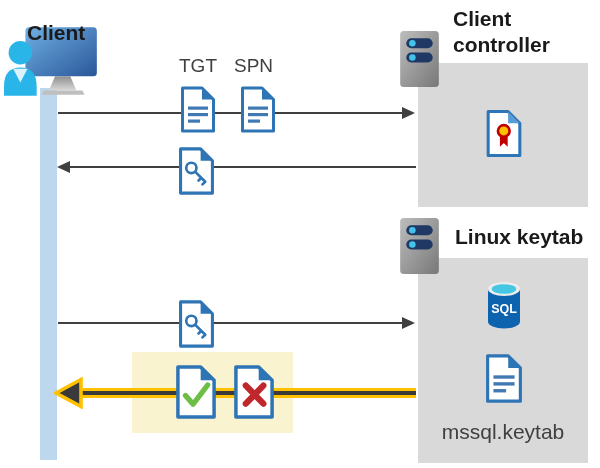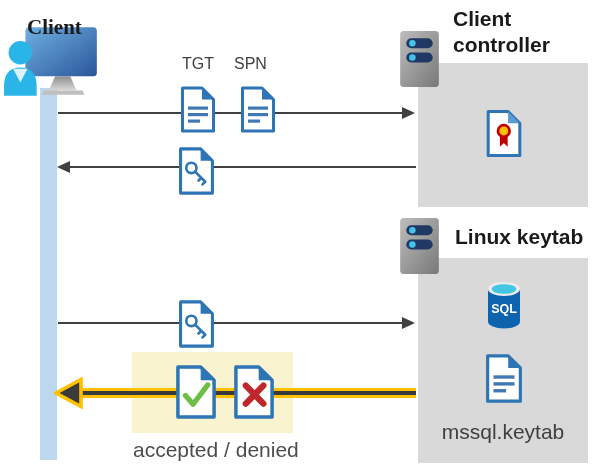--- a/index.html
+++ b/index.html
@@ -12,21 +12,21 @@
 
   
   .layer-bg   { z-index:1; }
   .layer-line { z-index:2; }
   .layer-hl   { z-index:3; }
   .layer-icon { z-index:4; }
   .layer-txt  { z-index:5; }
 
   
   .title-bold { font-weight:bold; font-size:21px; color:#1a1a1a; line-height:1.25; }
-  .plain-lbl  { font-size:16px; color:#3f3f3f; }
+  .plain-lbl  { font-size:19px; color:#3f3f3f; }
   .gray-lbl   { font-size:21px; color:#4d4d4d; }
 
   
   .gray-box { background:#d9d9d9; }
 
   
   #timeline { left:40px; top:88px; width:17px; height:372px; background:#bdd7ee; }
 
   
   .arrow-line { height:2px; background:#404040; }
@@ -138,21 +138,21 @@
   <div class="abs layer-line arrow-line" style="left:58px; top:322px; width:346px;"></div>
   <div class="abs layer-line head-right" style="left:402px; top:316.5px;"></div>
 
   <div class="abs layer-hl" id="yellow-shaft">
     <div class="core"></div>
   </div>
   <svg class="abs layer-hl" style="left:54px; top:377px;" width="29" height="32" viewBox="0 0 29 32">
     <polygon points="2,16 27,2.5 27,29.5" fill="#3a3a3a" stroke="#FFC000" stroke-width="3.6" stroke-linejoin="miter"></polygon>
   </svg>
 
-  <div class="abs layer-txt title-bold" style="left:27px; top:14px;font-family:Liberation Serif, serif;">Client</div>
+  <div class="abs layer-txt title-bold" style="left:27px; top:20px;">Client</div>
   <svg class="abs layer-icon" style="left:3px; top:26px;" width="102" height="72" viewBox="0 0 100 70">
       <use href="#sym-client"></use>
     </svg>
 
   <div class="abs layer-txt plain-lbl" style="left:172px; top:55px; width:52px; text-align:center;">TGT</div>
   <div class="abs layer-txt plain-lbl" style="left:234px; top:55px; width:52px; text-align:left;">SPN</div>
 
   <svg class="abs layer-icon" style="left:180px; top:85px;" width="36" height="49" viewBox="0 0 36 48">
       <use href="#sym-doc-text"></use>
     </svg>
@@ -193,15 +193,14 @@
     </svg>
   <div class="abs layer-txt gray-lbl" style="left:418px; top:420px; width:170px; text-align:center; color:#404040;">mssql.keytab</div>
 
   <svg class="abs layer-icon" style="left:175px; top:364px;" width="42" height="56" viewBox="0 0 36 48">
       <use href="#sym-doc-check"></use>
     </svg>
   <svg class="abs layer-icon" style="left:233px; top:364px;" width="42" height="56" viewBox="0 0 36 48">
       <use href="#sym-doc-cross"></use>
     </svg>
 
-  <div class="abs layer-txt gray-lbl" style="left:133px; top:438px; white-space:nowrap;">accepted / denied</div>
 
 </div>
 
 </body></html>

